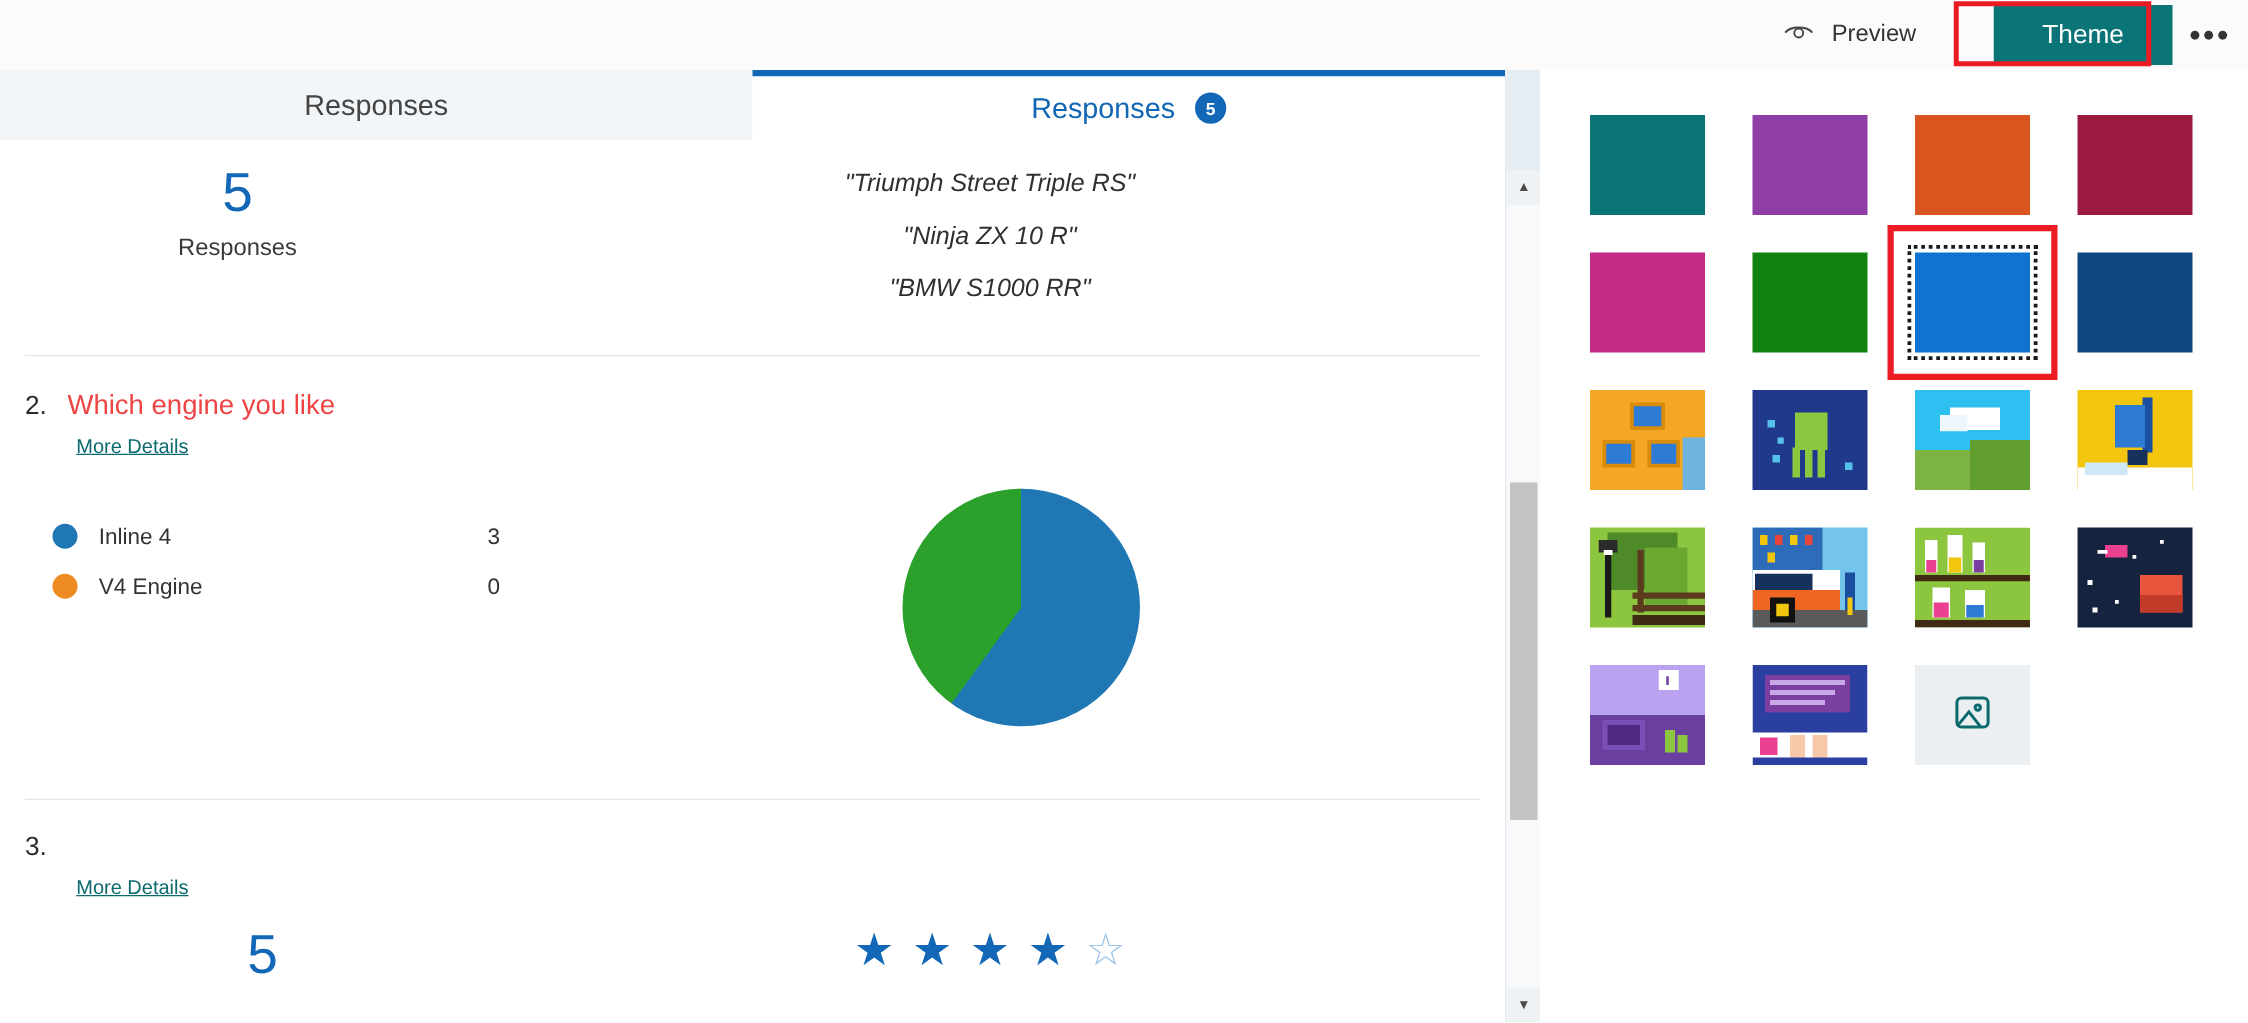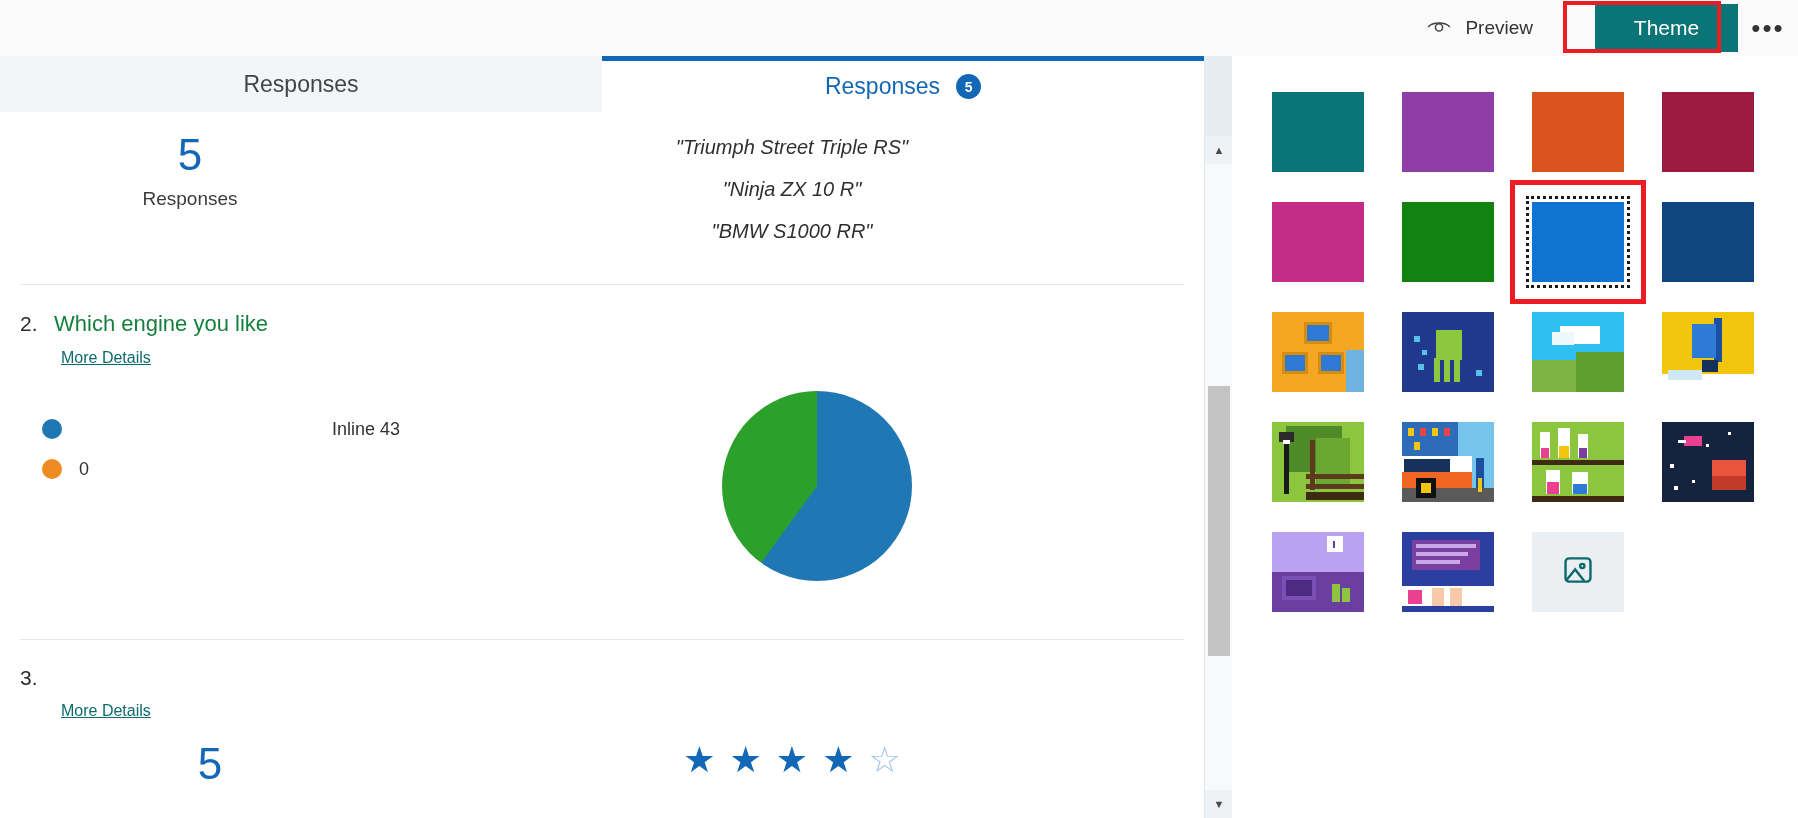--- a/index.html
+++ b/index.html
@@ -106,36 +106,36 @@
   .text-answer {
     font-style: italic; font-size: 20px; color: #2f2f2f;
     margin-bottom: 20px; line-height: 1.1;
   }
 
   .divider { height: 1px; background: #e6e6e6; margin: 22px 20px 0 20px; }
 
   .question-block { padding: 26px 20px 0 20px; }
   .q-head { display: flex; align-items: baseline; }
   .q-num { font-size: 21px; color: #2b2b2b; width: 34px; flex: none; }
-  .q-title { font-size: 22px; color: #15803d; }
+  .q-title { font-size: 22px; color: #ef4444; }
   .more-details {
     display: inline-block; margin: 12px 0 0 41px;
     font-size: 16px; color: #0b6a6d;
     text-decoration: underline; cursor: pointer;
   }
 
   .q2-body { display: flex; align-items: flex-start; margin-top: 20px; }
   .legend { width: 430px; padding-left: 22px; padding-top: 22px; }
   .legend-row {
     display: flex; align-items: center; height: 40px; font-size: 18px; color: #333333;
   }
   .legend-dot {
     width: 20px; height: 20px; border-radius: 50%; flex: none; margin-right: 17px;
   }
-  .legend-label { flex: 1 1 auto; text-align: right; }
+  .legend-label { flex: 1 1 auto; }
   .legend-value { width: 60px; text-align: left; color: #333333; }
 
   .pie-wrap { flex: 1 1 auto; display: flex; justify-content: center; padding-top: 4px; }
   .pie { width: 190px; height: 190px; border-radius: 50%; }
 
   .q3-body { margin-top: 22px; display: flex; align-items: flex-start; }
   .rating-count-col { width: 380px; text-align: center; }
   .rating-count-num { font-size: 44px; color: #1268b6; line-height: 1; }
   .stars-wrap { flex: 1 1 auto; display: flex; justify-content: center; gap: 14px; }
   .star { font-size: 36px; line-height: 1; }
@@ -263,20 +263,21 @@
 
         <div class="q2-body">
           <div class="legend">
             <div class="legend-row">
               <span class="legend-dot" style="background:#1f77b4"></span>
               <span class="legend-label">Inline 4</span>
               <span class="legend-value">3</span>
             </div>
             <div class="legend-row">
               <span class="legend-dot" style="background:#ef8b23"></span>
+              <span class="legend-label">V4 Engine</span>
               <span class="legend-value">0</span>
             </div>
           </div>
           <div class="pie-wrap">
             <div class="pie" id="pie-chart" style="background: conic-gradient(rgb(31, 119, 180) 0deg, rgb(31, 119, 180) 216deg, rgb(43, 160, 43) 216deg, rgb(43, 160, 43) 360deg);"></div>
           </div>
         </div>
       </div>
 
       <div class="divider" style="margin-top:58px"></div>

